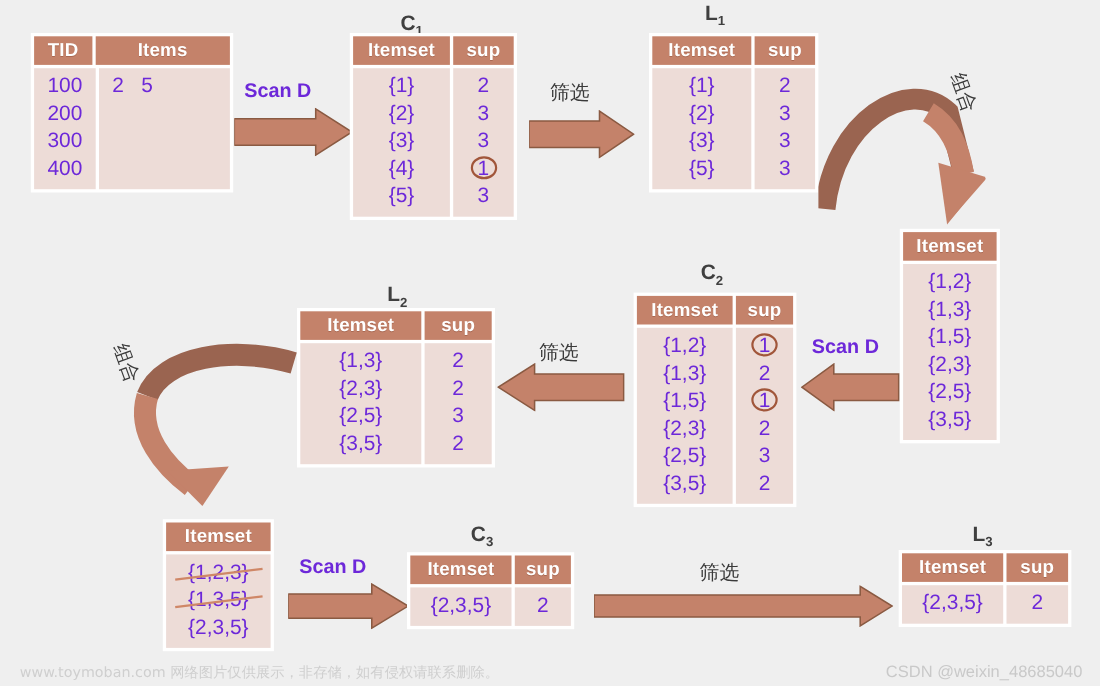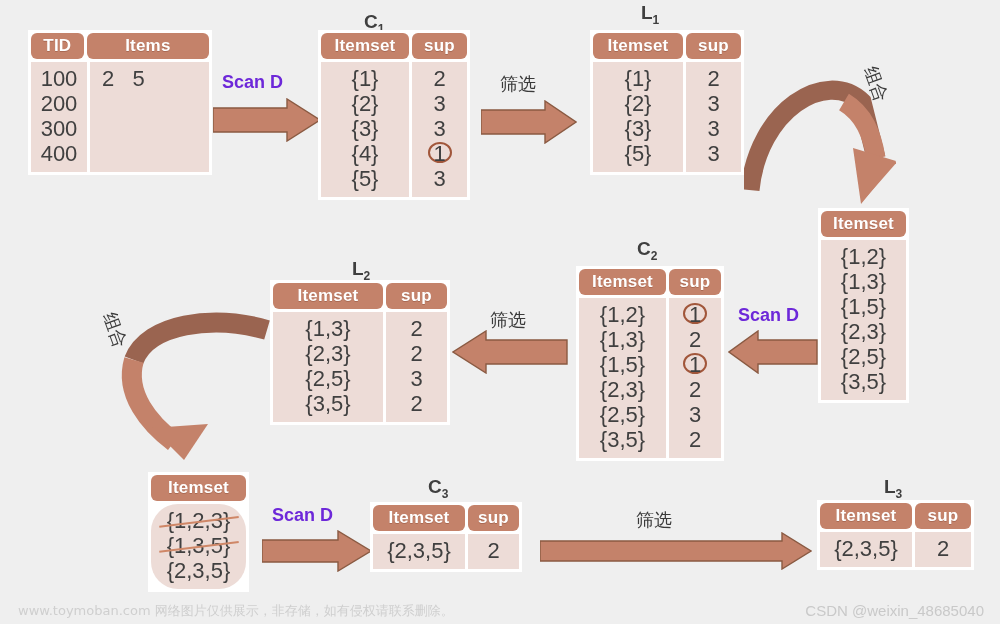--- a/index.html
+++ b/index.html
@@ -33,35 +33,34 @@
     background: #c4826a;
     color: #ffffff;
     font-weight: bold;
     font-size: 17px;
     text-align: center;
     line-height: 26px;
     height: 26px;
     box-sizing: border-box;
     letter-spacing: .2px;
     text-shadow: 0 1px 0 rgba(120,60,40,.35);
-    border-radius: 6px;
   }
   .tbl .body {
     display: flex;
     gap: 3px;
     margin-top: 3px;
   }
   .tbl .bcol {
     background: #eddcd7;
     box-sizing: border-box;
     padding: 4px 0 6px 0;
   }
   .tbl .bcell {
-    font-size: 22px;
-    color: #404040;
+    font-size: 19px;
+    color: #6d28d9;
     text-align: center;
     line-height: 25px;
     height: 25px;
     white-space: pre;
     font-family: "Liberation Sans", "DejaVu Sans", sans-serif;
   }
   .tbl .bcell.left {
     text-align: left;
     padding-left: 12px;
   }
@@ -332,21 +331,21 @@
       <polygon points="90,126 146,122 122,158" fill="#c4826a"></polygon>
     </svg>
   </div>
   <div class="arrowlbl cn rot" style="left:97px; top:318px;">组合</div>
 
   <div class="tbl" style="left:148px; top:472px; width:101px;">
     <div class="hdr">
       <div class="hcell" style="width:95px;">Itemset</div>
     </div>
     <div class="body">
-      <div class="bcol" style="width:95px;border-radius:27px;">
+      <div class="bcol" style="width:95px;">
         <div class="bcell struck">{1,2,3}</div>
         <div class="bcell struck">{1,3,5}</div>
         <div class="bcell">{2,3,5}</div>
       </div>
     </div>
   </div>
 
   <div class="arrowlbl" style="left:272px; top:505px;">Scan D</div>
   <div class="arrow" style="left:262px; top:530px;">
     <svg width="110" height="42" viewBox="0 0 110 42">

